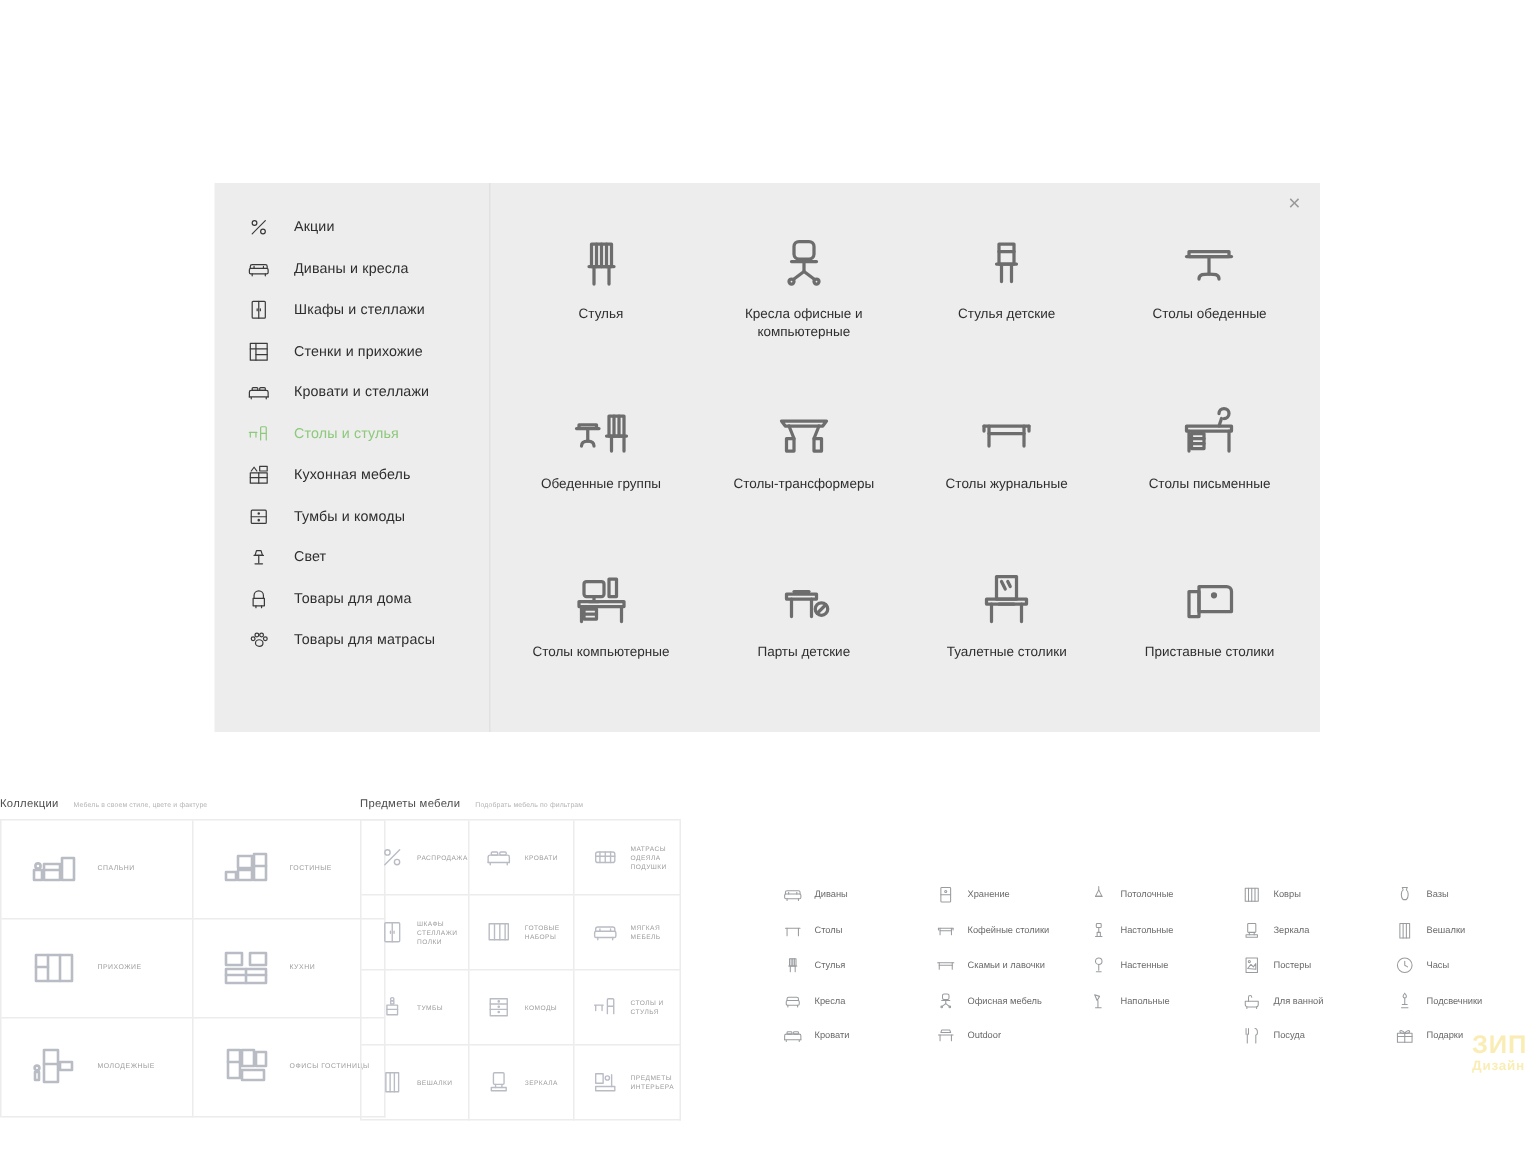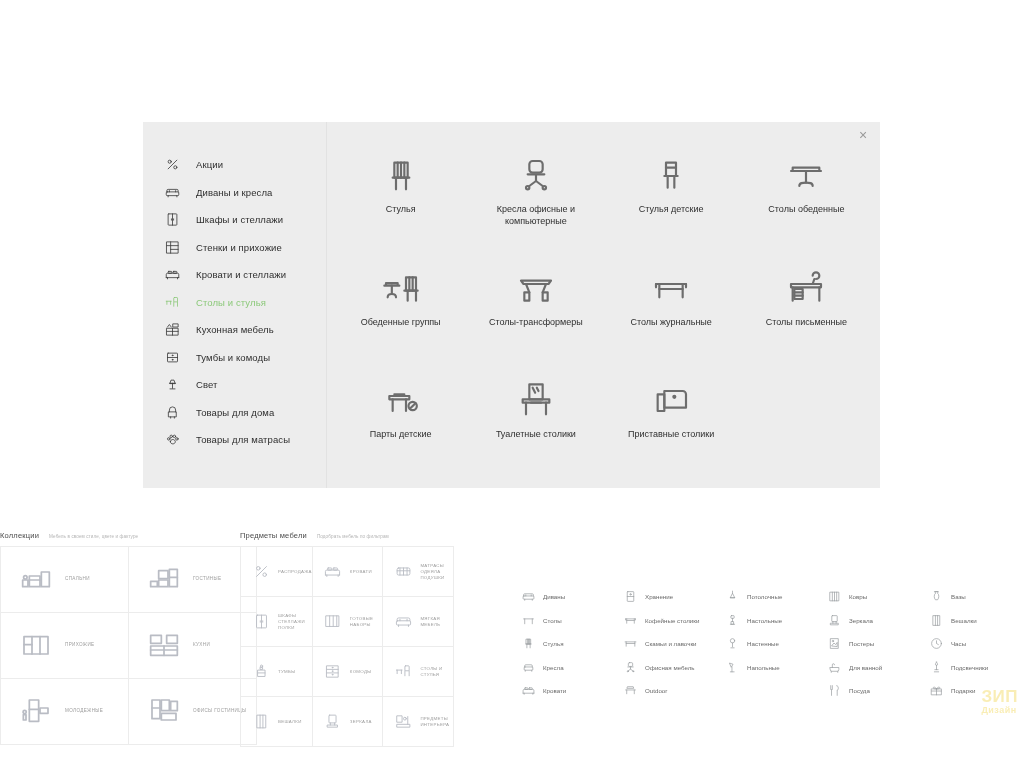--- a/index.html
+++ b/index.html
@@ -18,21 +18,21 @@
     background: #ededed;
     display: flex;
   }
   .mm-close {
     position: absolute; right: 8px; top: 4px;
     width: 18px; height: 18px;
     font-size: 14px; color: #9a9a9a; line-height: 18px;
     text-align: center; cursor: pointer; user-select: none;
   }
   .mm-side {
-    width: 184px; padding: 29px 0 0 0;
+    width: 184px; padding: 16px 0 0 0;
     border-right: 1px solid #e2e2e2;
     flex: 0 0 184px;
   }
   .mm-item {
     display: flex; align-items: center;
     height: 27.5px; padding-left: 18px; cursor: pointer;
   }
   .mm-ico {
     width: 22px; height: 18px; flex: 0 0 22px;
     display: flex; align-items: center; justify-content: center;
@@ -340,20 +340,34 @@
               <path d="M3 9h18v2H3z"></path>
               <path d="M4 11v8M20 11v8"></path>
               <rect x="5" y="12" width="5" height="6"></rect>
               <line x1="5" y1="14" x2="10" y2="14"></line>
               <line x1="5" y1="16" x2="10" y2="16"></line>
               <path d="M16 4a2 2 0 1 1 2 2"></path>
               <path d="M17 6l-1 3"></path>
             </svg>
           </span>
           <span class="mm-cell-label">Столы письменные</span>
+        </div>
+        <div class="mm-cell">
+          <span class="mm-cell-ico">
+            <svg width="40" height="40" viewBox="0 0 24 24" fill="none" stroke="currentColor" stroke-width="1.3" stroke-linecap="round" stroke-linejoin="round">
+              <rect x="5" y="4" width="8" height="6" rx="1"></rect>
+              <path d="M9 10v2M7 12h4"></path>
+              <rect x="15" y="3" width="3" height="7"></rect>
+              <path d="M3 12h18v2H3z"></path>
+              <path d="M4 14v6M20 14v6"></path>
+              <rect x="5" y="15" width="5" height="4"></rect>
+              <line x1="5" y1="17" x2="10" y2="17"></line>
+            </svg>
+          </span>
+          <span class="mm-cell-label">Столы компьютерные</span>
         </div>
         <div class="mm-cell">
           <span class="mm-cell-ico">
             <svg width="40" height="40" viewBox="0 0 24 24" fill="none" stroke="currentColor" stroke-width="1.3" stroke-linecap="round" stroke-linejoin="round">
               <path d="M5 9h12v2H5z"></path>
               <path d="M7 11v7M15 11v7"></path>
               <path d="M8 8h6"></path>
               <circle cx="19" cy="15" r="2.5"></circle>
               <line x1="17.3" y1="16.7" x2="20.7" y2="13.3"></line>
             </svg>

